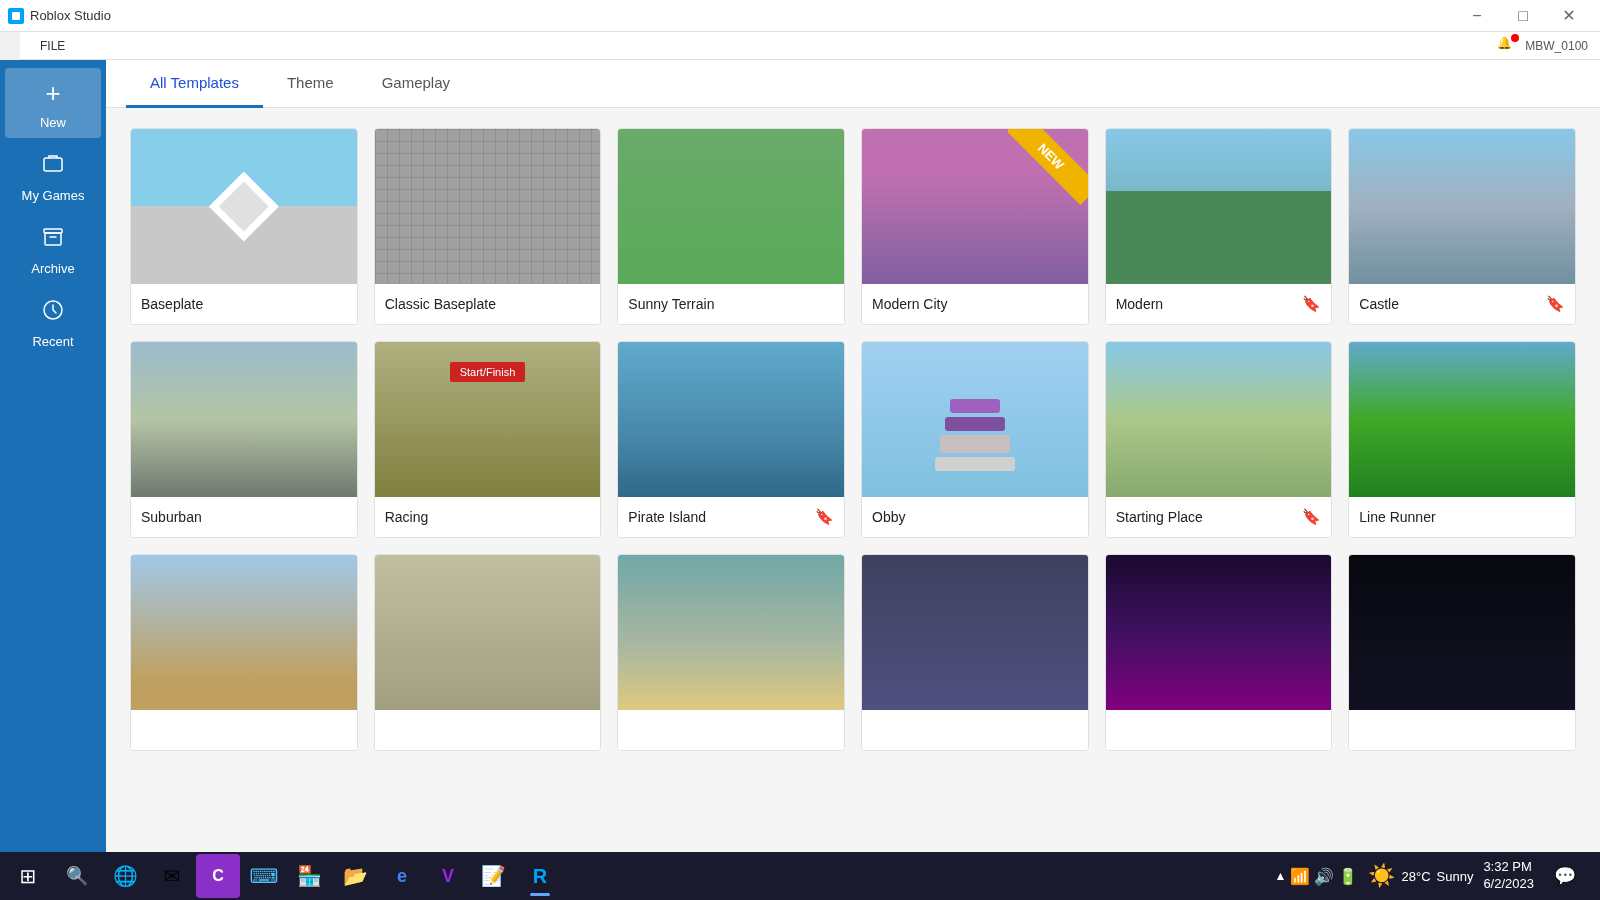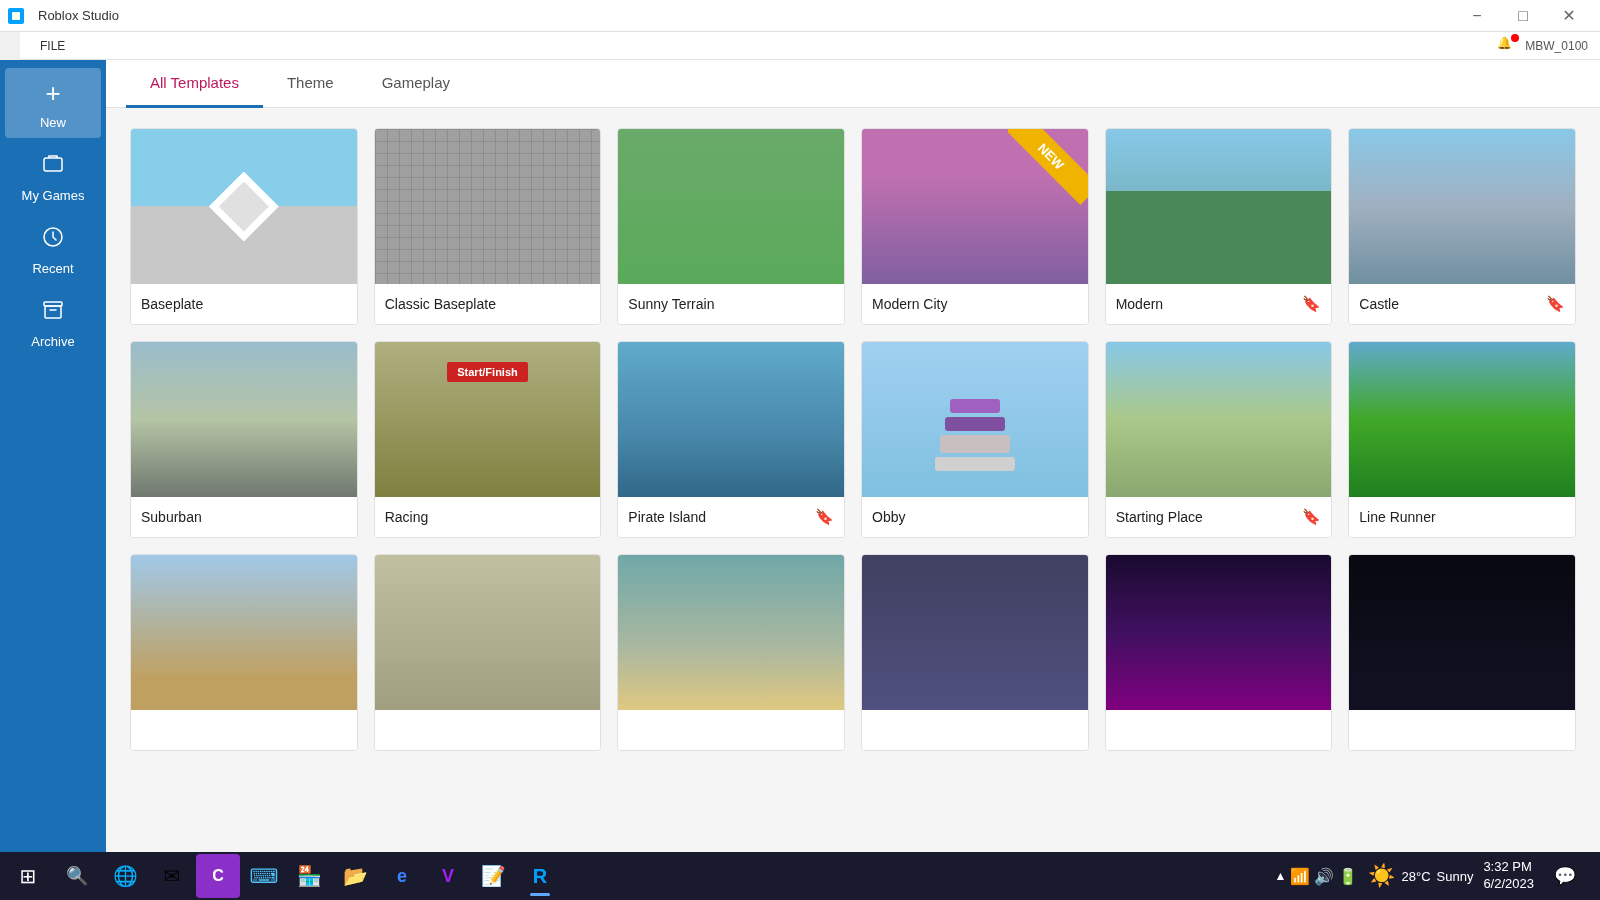--- a/index.html
+++ b/index.html
@@ -9,21 +9,21 @@
     .title-bar {
       background: #ffffff;
       height: 32px;
       display: flex;
       align-items: center;
       justify-content: space-between;
       padding: 0 8px;
       border-bottom: 1px solid #e0e0e0;
       user-select: none;
     }
-    .title-bar-left { display: flex; align-items: center; gap: 14px; font-size: 13px; color: #333; }
+    .title-bar-left { display: flex; align-items: center; gap: 6px; font-size: 13px; color: #333; }
     .title-bar-icon { width: 16px; height: 16px; background: #00a2ff; border-radius: 2px; display: flex; align-items: center; justify-content: center; }
     .title-bar-icon svg { width: 12px; height: 12px; }
     .title-bar-controls { display: flex; gap: 0; }
     .title-bar-btn { width: 46px; height: 32px; border: none; background: transparent; cursor: pointer; font-size: 16px; color: #666; display: flex; align-items: center; justify-content: center; }
 
     
     .menu-bar {
       background: #ffffff;
       height: 28px;
       display: flex;
@@ -85,21 +85,21 @@
       border-bottom: 1px solid #e0e0e0;
     }
     .tab {
       padding: 14px 24px;
       font-size: 15px;
       cursor: pointer;
       color: #555;
       border-bottom: 3px solid transparent;
       margin-bottom: -1px;
     }
-    .tab.active { color: #be185d; border-bottom: 3px solid #1a6fb5; font-weight: 500; }
+    .tab.active { color: #1d4ed8; border-bottom: 3px solid #1a6fb5; font-weight: 500; }
 
     
     .grid-area {
       flex: 1;
       overflow-y: auto;
       padding: 20px 24px;
     }
 
     .template-grid {
       display: grid;
@@ -287,21 +287,21 @@
     .grid-area::-webkit-scrollbar { width: 8px; }
     .grid-area::-webkit-scrollbar-track { background: #f0f0f0; }
     .grid-area::-webkit-scrollbar-thumb { background: #c0c0c0; border-radius: 4px; }
 
     
     .racing-sign {
       margin-top: 20px;
       background: #cc2222;
       color: white;
       font-size: 11px;
-      font-weight: bold;
+      font-weight: normal;
       padding: 4px 10px;
       border-radius: 2px;
       text-align: center;
     }
 
     .obby-tower {
       display: flex;
       flex-direction: column;
       align-items: center;
       gap: 4px;
@@ -358,39 +358,39 @@
       <span class="sidebar-label">New</span>
     </div>
     <div class="sidebar-item">
       <div class="sidebar-icon">
         <svg width="24" height="24" viewBox="0 0 24 24" fill="white">
           <rect x="3" y="6" width="18" height="13" rx="2" fill="none" stroke="white" stroke-width="1.5"></rect>
           <path d="M8 6V4h8v2" fill="none" stroke="white" stroke-width="1.5"></path>
         </svg>
       </div>
       <span class="sidebar-label">My Games</span>
-    </div>
-    <div class="sidebar-item">
-      <div class="sidebar-icon">
-        <svg width="24" height="24" viewBox="0 0 24 24" fill="none">
-          <circle cx="12" cy="12" r="9" stroke="white" stroke-width="1.5"></circle>
-          <path d="M12 7v5l3 3" stroke="white" stroke-width="1.5" stroke-linecap="round"></path>
-        </svg>
-      </div>
-      <span class="sidebar-label">Recent</span>
     </div>
     <div class="sidebar-item">
       <div class="sidebar-icon">
         <svg width="24" height="24" viewBox="0 0 24 24" fill="none">
           <rect x="3" y="4" width="18" height="4" rx="1" stroke="white" stroke-width="1.5"></rect>
           <rect x="4" y="8" width="16" height="12" rx="1" stroke="white" stroke-width="1.5"></rect>
           <path d="M9 12h6" stroke="white" stroke-width="1.5" stroke-linecap="round"></path>
         </svg>
       </div>
       <span class="sidebar-label">Archive</span>
+    </div>
+    <div class="sidebar-item">
+      <div class="sidebar-icon">
+        <svg width="24" height="24" viewBox="0 0 24 24" fill="none">
+          <circle cx="12" cy="12" r="9" stroke="white" stroke-width="1.5"></circle>
+          <path d="M12 7v5l3 3" stroke="white" stroke-width="1.5" stroke-linecap="round"></path>
+        </svg>
+      </div>
+      <span class="sidebar-label">Recent</span>
     </div>
   </div>
 
   <div class="main-content">
 
     <div class="tabs">
       <div class="tab active">
         <span>All Templates</span>
       </div>
       <div class="tab">

